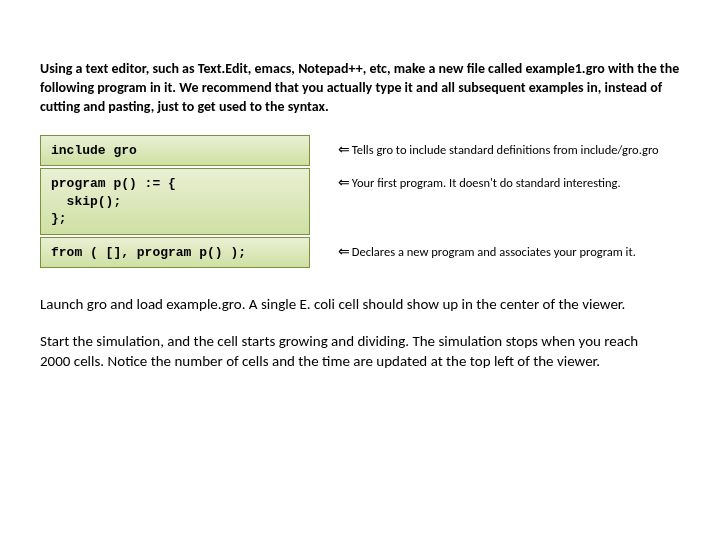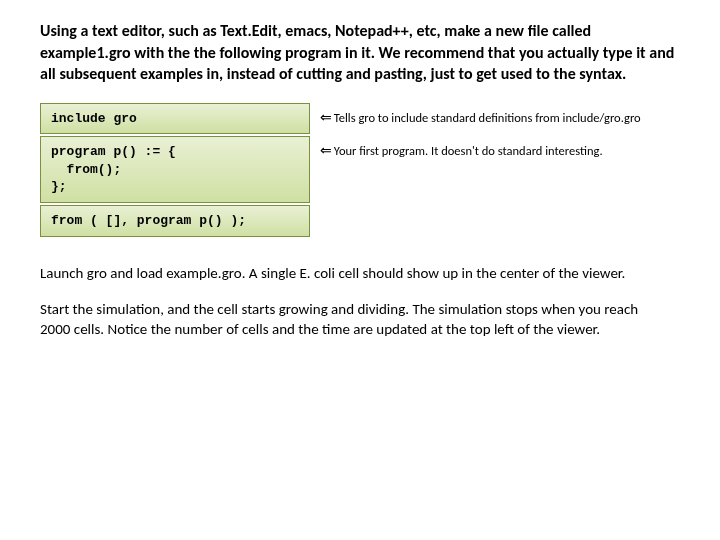--- a/index.html
+++ b/index.html
@@ -15,24 +15,25 @@
   .slide {
     padding: 20px 40px 20px 40px;
   }
   .title {
     font-size: 38px;
     font-weight: 400;
     text-align: center;
     margin: 0 0 14px 0;
   }
   .intro {
-    font-size: 16px;
+    font-size: 14px;
     font-weight: 700;
     line-height: 1.35;
     margin-bottom: 18px;
+    margin-top: 40px;
   }
   .row {
     display: flex;
     align-items: flex-start;
     margin-bottom: 2px;
   }
   .codebox {
     width: 270px;
     box-sizing: border-box;
     background: linear-gradient(to bottom, #e9f0d4, #cfe0a3);
@@ -40,21 +41,21 @@
     padding: 6px 10px;
     font-family: "Courier New", monospace;
     font-size: 13px;
     font-weight: 700;
     line-height: 1.35;
     white-space: pre;
   }
   .explain {
     flex: 1;
     font-size: 12.5px;
-    padding: 5px 0 0 10px;
+    padding: 5px 0 0 28px;
     line-height: 1.3;
   }
   .arrow {
     font-family: Wingdings, Arial, sans-serif;
     font-size: 14px;
     margin-right: 2px;
     display: inline-block;
   }
   .outro {
     font-size: 15px;
@@ -75,29 +76,32 @@
 
   <div class="row">
     <div class="codebox">include gro</div>
     <div class="explain">
       <span class="arrow">⇐</span><span>Tells gro to include standard definitions from include/gro.gro</span>
     </div>
   </div>
 
   <div class="row">
     <div class="codebox">program p() := {
-  from();
+  skip();
 };</div>
     <div class="explain">
       <span class="arrow">⇐</span><span>Your first program. It doesn't do standard interesting.</span>
     </div>
   </div>
 
   <div class="row">
     <div class="codebox">from ( [], program p() );</div>
+    <div class="explain">
+      <span class="arrow">⇐</span><span>Declares a new program and associates your program it.</span>
+    </div>
   </div>
 
   <div class="outro">
     <p>Launch gro and load example.gro. A single E. coli cell should show up in the center of the viewer.</p>
     <p>Start the simulation, and the cell starts growing and dividing. The simulation stops when you reach 2000 cells. Notice the number of cells and the time are updated at the top left of the viewer.</p>
   </div>
 
 </div>
 
 </body></html>

